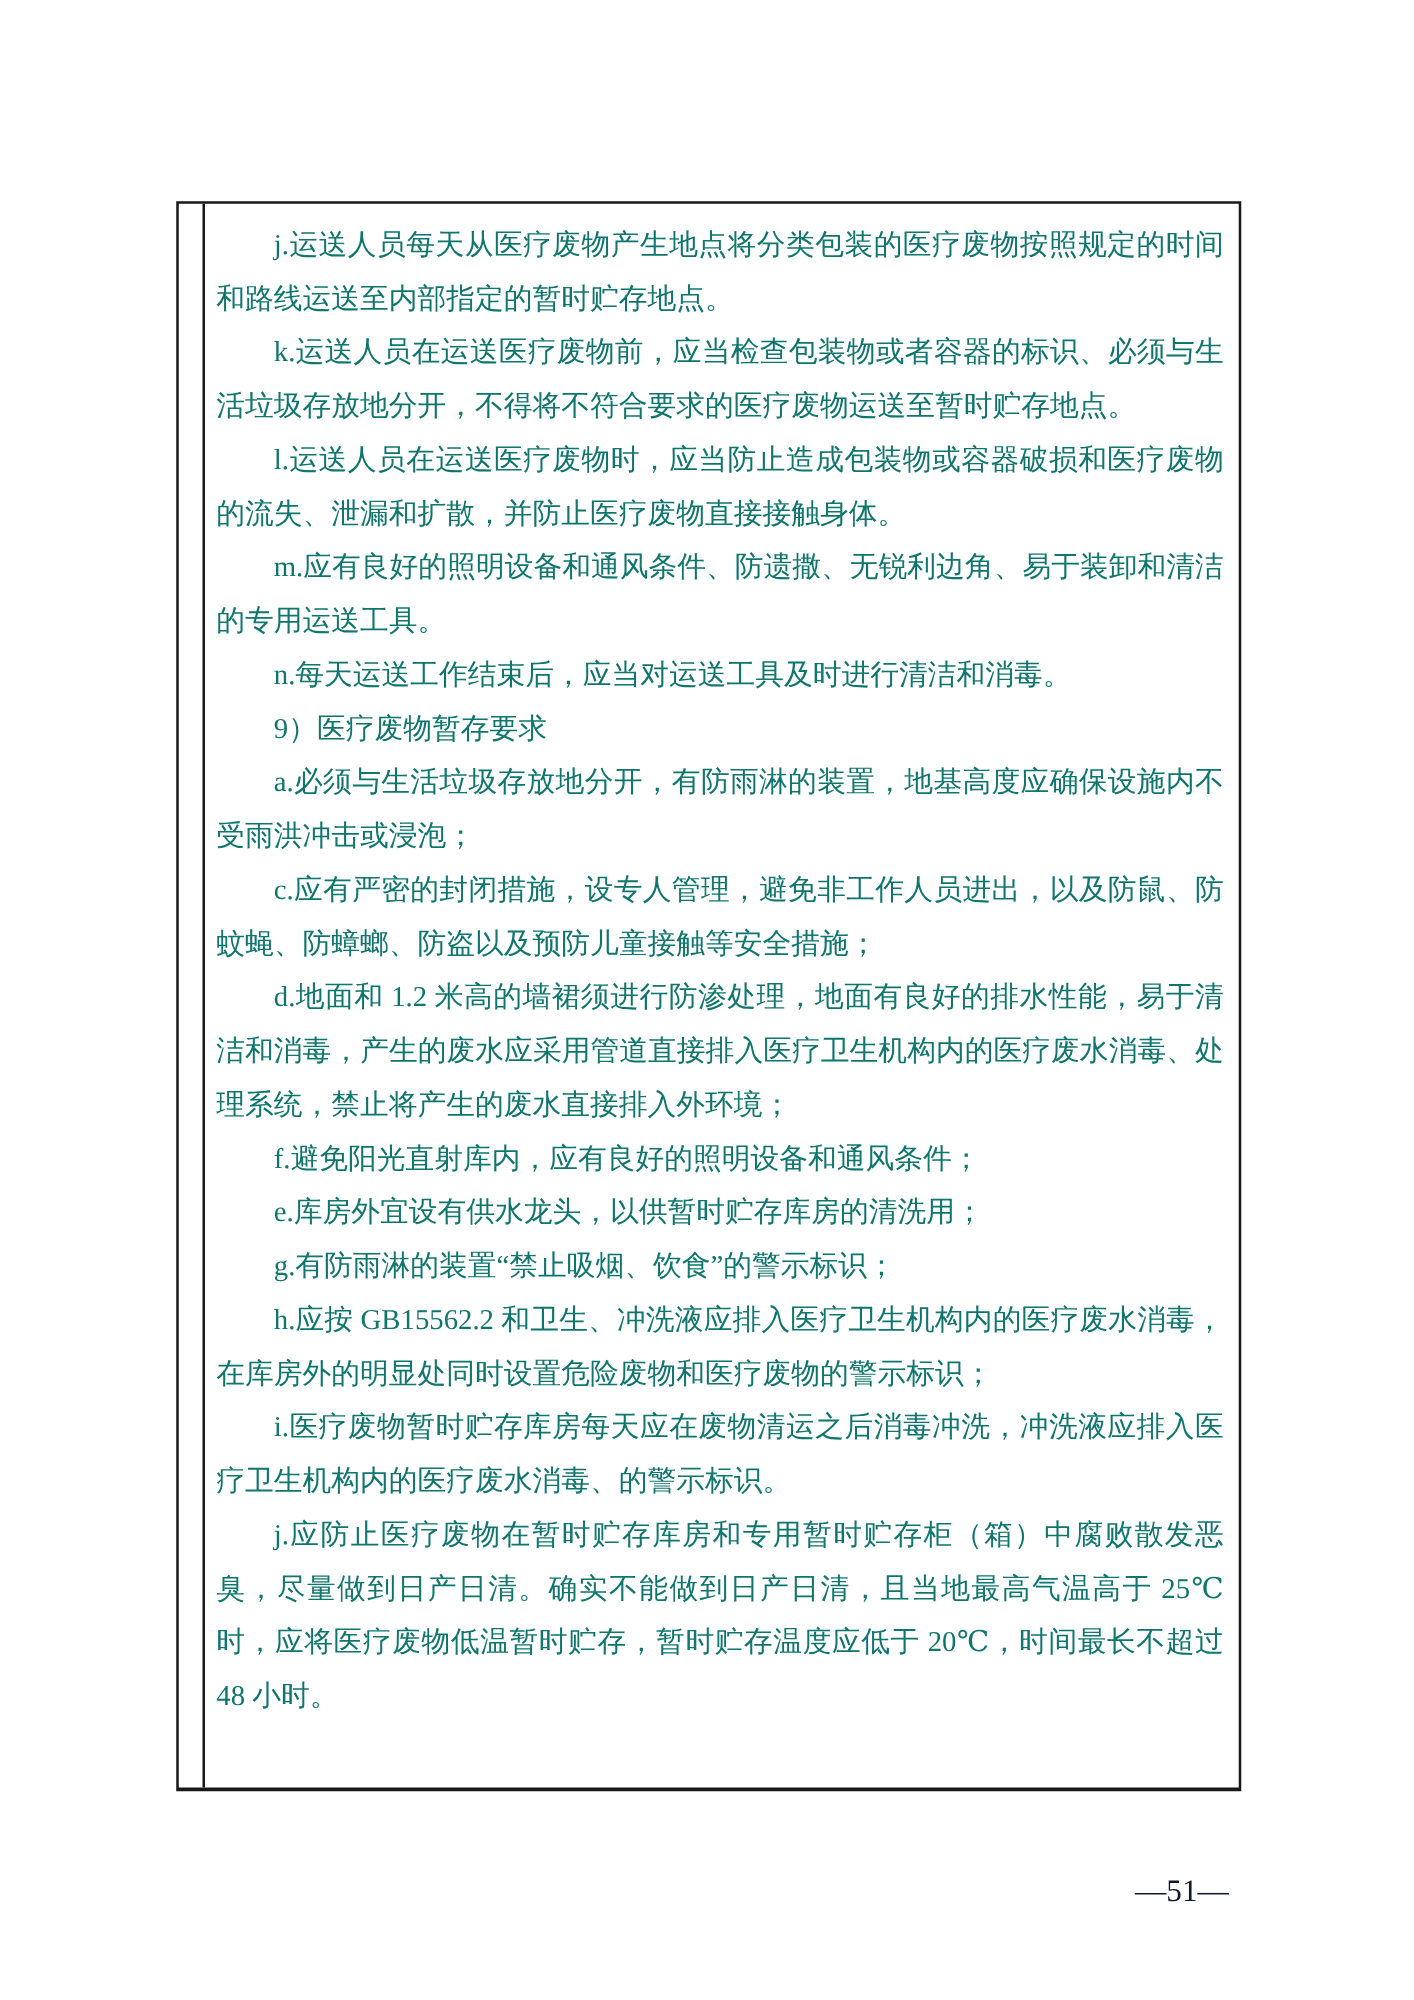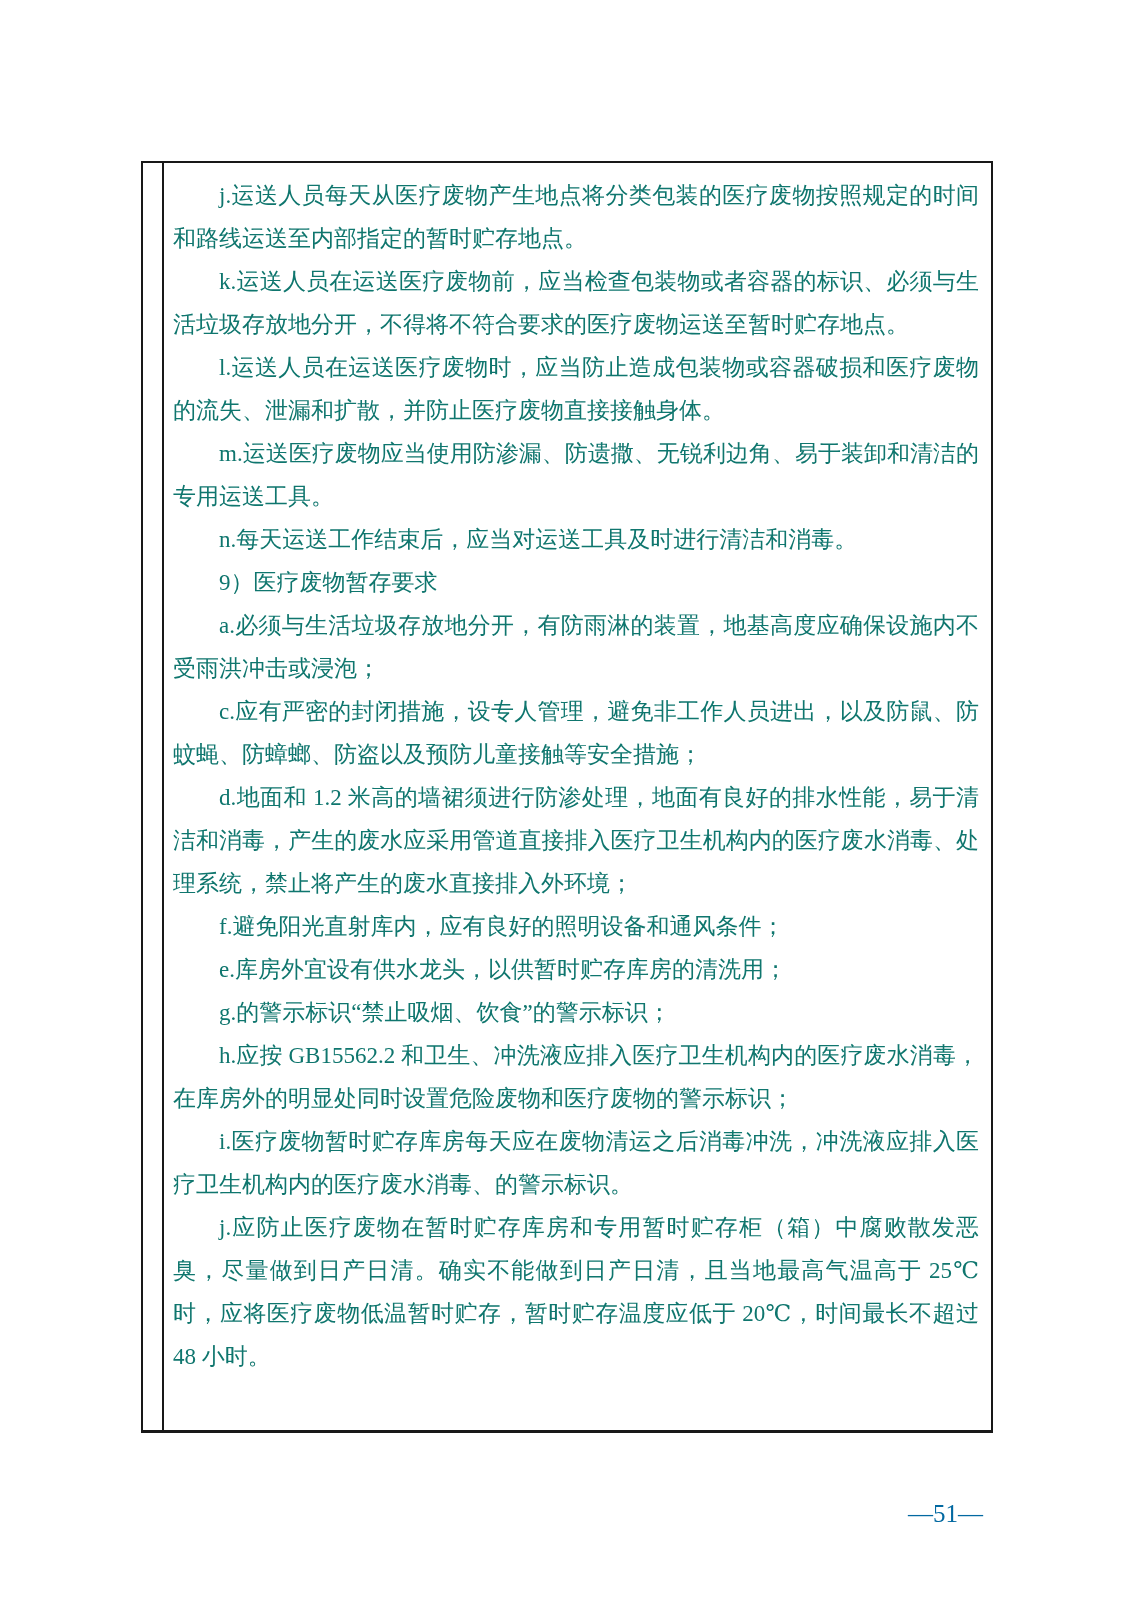--- a/index.html
+++ b/index.html
@@ -45,44 +45,44 @@
     text-align: justify;
     text-indent: 2em;
     letter-spacing: 0;
   }
   .page-number {
     position: absolute;
     left: 908px;
     top: 1500px;
     font-size: 25px;
     line-height: 28px;
-    color: #0369a1;
+    color: #0f172a;
     white-space: nowrap;
   }
 </style>
 </head>
 <body>
 
 <div class="page">
 
   <div class="doc-table">
     <div class="gutter-cell"></div>
     <div class="body-cell">
       <p>j.运送人员每天从医疗废物产生地点将分类包装的医疗废物按照规定的时间和路线运送至内部指定的暂时贮存地点。</p>
       <p>k.运送人员在运送医疗废物前，应当检查包装物或者容器的标识、必须与生活垃圾存放地分开，不得将不符合要求的医疗废物运送至暂时贮存地点。</p>
       <p>l.运送人员在运送医疗废物时，应当防止造成包装物或容器破损和医疗废物的流失、泄漏和扩散，并防止医疗废物直接接触身体。</p>
-      <p>m.运送医疗废物应当使用防渗漏、防遗撒、无锐利边角、易于装卸和清洁的专用运送工具。</p>
+      <p>m.应有良好的照明设备和通风条件、防遗撒、无锐利边角、易于装卸和清洁的专用运送工具。</p>
       <p>n.每天运送工作结束后，应当对运送工具及时进行清洁和消毒。</p>
       <p>9）医疗废物暂存要求</p>
       <p>a.必须与生活垃圾存放地分开，有防雨淋的装置，地基高度应确保设施内不受雨洪冲击或浸泡；</p>
       <p>c.应有严密的封闭措施，设专人管理，避免非工作人员进出，以及防鼠、防蚊蝇、防蟑螂、防盗以及预防儿童接触等安全措施；</p>
       <p>d.地面和 1.2 米高的墙裙须进行防渗处理，地面有良好的排水性能，易于清洁和消毒，产生的废水应采用管道直接排入医疗卫生机构内的医疗废水消毒、处理系统，禁止将产生的废水直接排入外环境；</p>
       <p>f.避免阳光直射库内，应有良好的照明设备和通风条件；</p>
       <p>e.库房外宜设有供水龙头，以供暂时贮存库房的清洗用；</p>
-      <p>g.的警示标识“禁止吸烟、饮食”的警示标识；</p>
+      <p>g.有防雨淋的装置“禁止吸烟、饮食”的警示标识；</p>
       <p>h.应按 GB15562.2 和卫生、冲洗液应排入医疗卫生机构内的医疗废水消毒，在库房外的明显处同时设置危险废物和医疗废物的警示标识；</p>
       <p>i.医疗废物暂时贮存库房每天应在废物清运之后消毒冲洗，冲洗液应排入医疗卫生机构内的医疗废水消毒、的警示标识。</p>
       <p>j.应防止医疗废物在暂时贮存库房和专用暂时贮存柜（箱）中腐败散发恶臭，尽量做到日产日清。确实不能做到日产日清，且当地最高气温高于 25℃时，应将医疗废物低温暂时贮存，暂时贮存温度应低于 20℃，时间最长不超过 48 小时。</p>
     </div>
   </div>
 
   <div class="page-number">—51—</div>
 
 </div>
 

